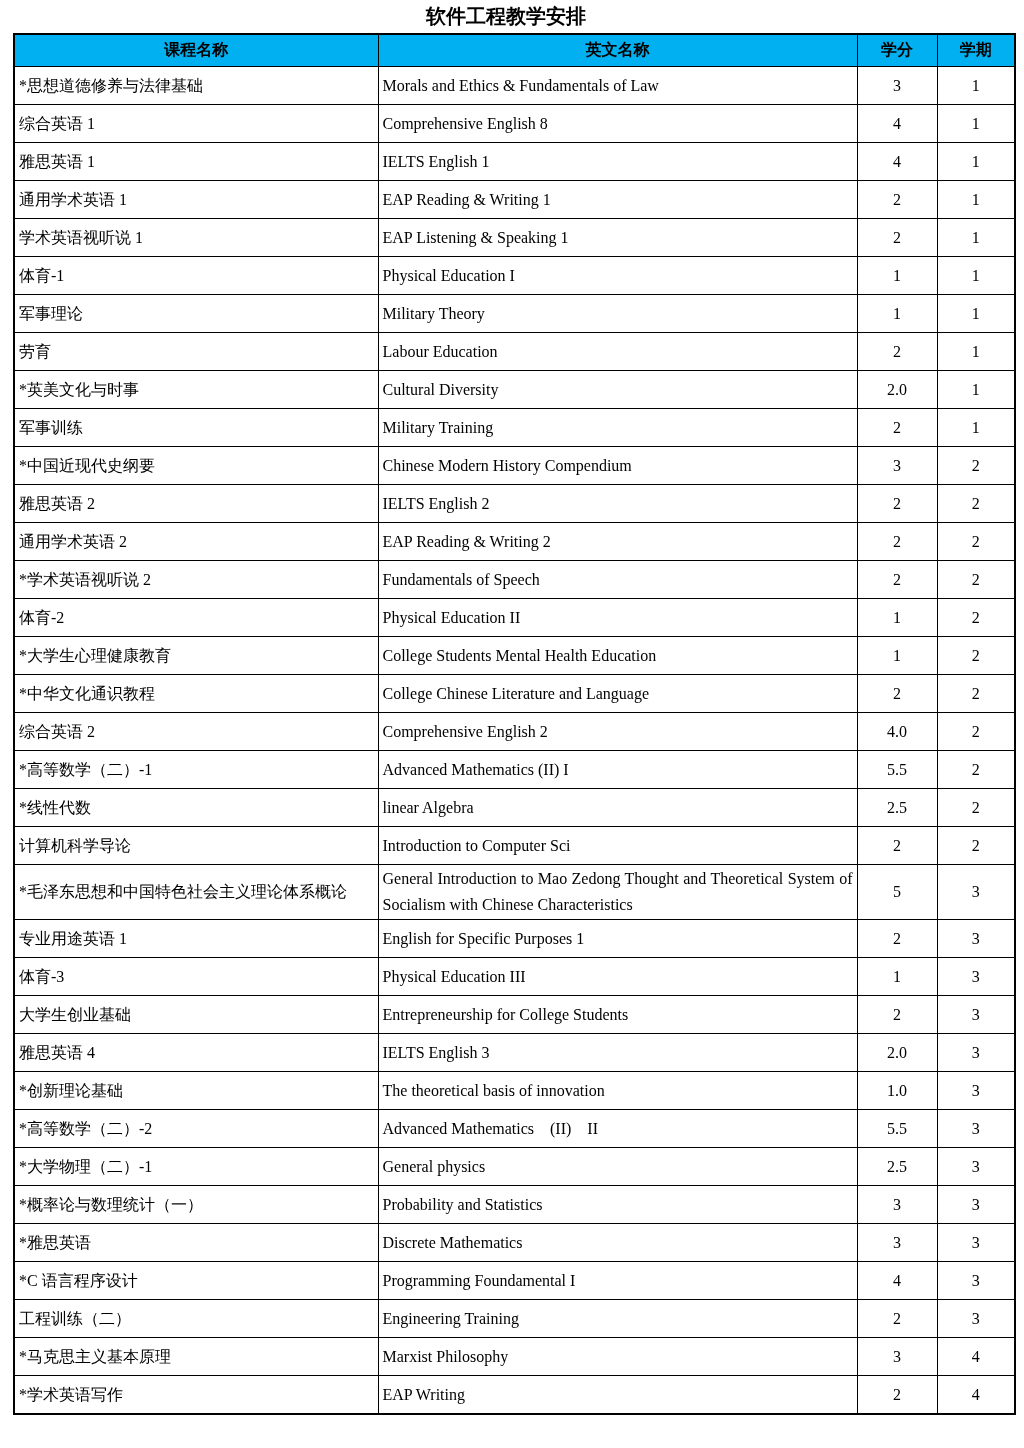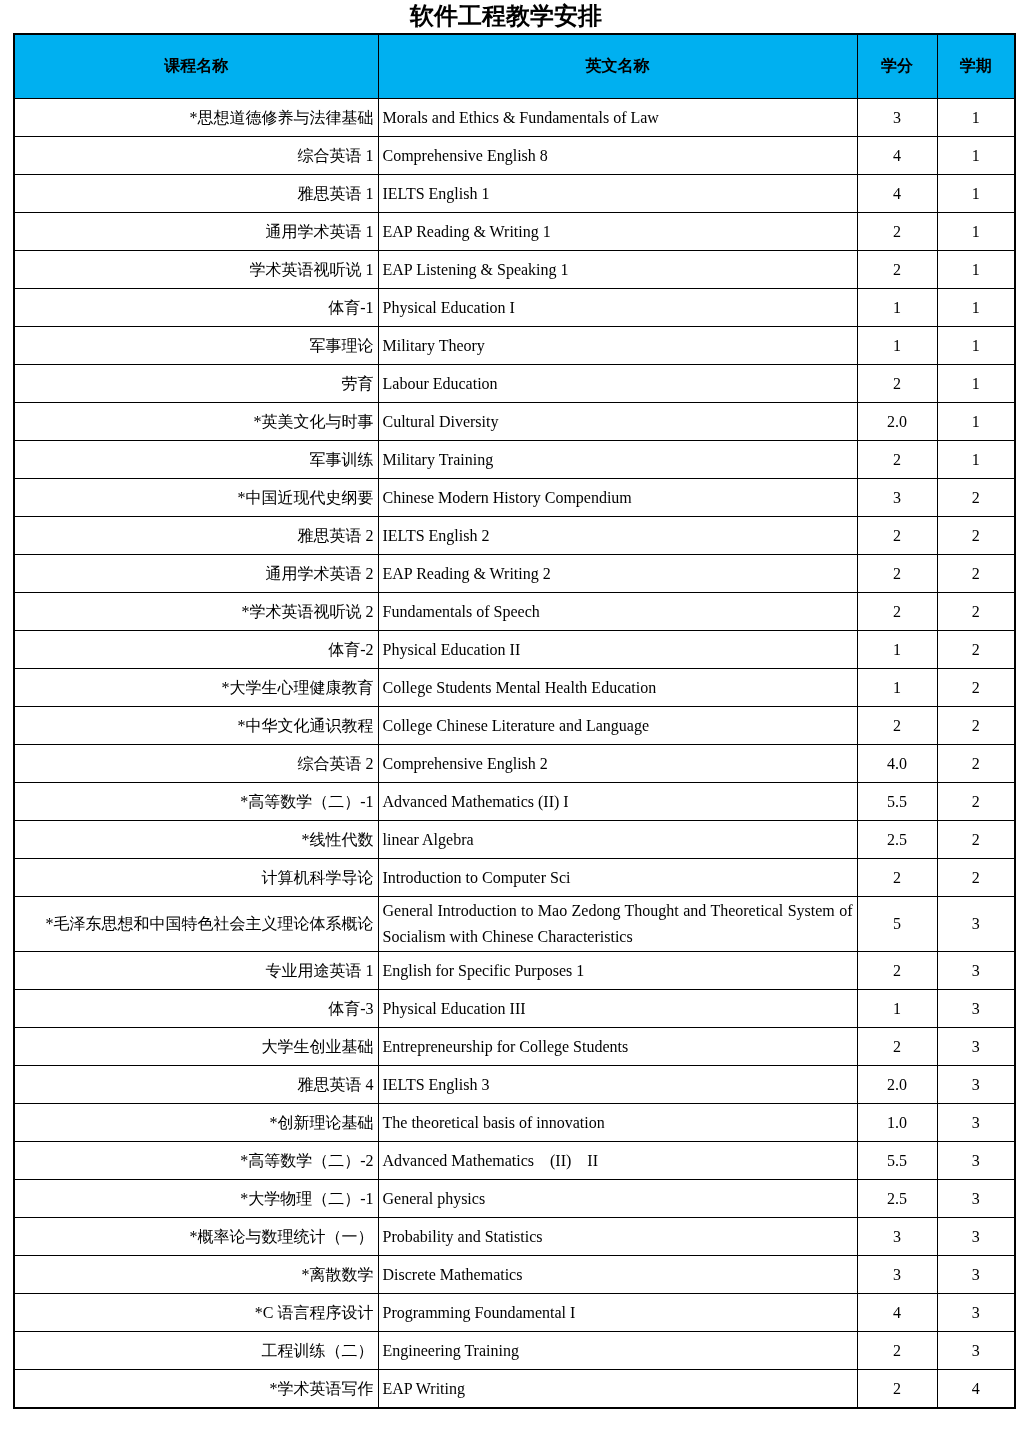--- a/index.html
+++ b/index.html
@@ -6,21 +6,21 @@
   body{
     width:1024px;height:1448px;
     background:#ffffff;color:#000;
     font-family:"Liberation Serif","DejaVu Serif",serif;
     overflow:hidden;
   }
   .title{
     text-align:center;
     font-family:"DejaVu Sans","Liberation Sans",sans-serif;
     font-weight:bold;
-    font-size:24px;
+    font-size:20px;
     line-height:24px;
     padding:4px 12px 5px 0;
   }
   table.course-table{
     border-collapse:collapse;
     table-layout:fixed;
     width:1001px;
     margin-left:13px;
     border:2px solid #000;
   }
@@ -29,29 +29,29 @@
     overflow:hidden;
     vertical-align:middle;
   }
   th{
     background:var(--header-bg,#00b0f0);
     font-family:"DejaVu Sans","Liberation Sans",sans-serif;
     font-weight:bold;
     font-size:16px;
     height:31px;
     text-align:center;
-    padding:16px;
+    padding:0;
   }
   td{
     font-size:16px;
     height:35px;
     line-height:26px;
     padding:1px 4px;
   }
-  td.course{text-align:right;}
+  td.course{text-align:left;}
   td.english{text-align:justify;}
   td.num{text-align:center;padding:1px 0;}
 </style>
 </head>
 <body>
 
 <div class="page">
   <div class="title">软件工程教学安排</div>
 
   <table class="course-table">
@@ -244,36 +244,42 @@
           <td class="num">2.5</td>
           <td class="num">3</td>
         </tr>
         <tr>
           <td class="course">*概率论与数理统计（一）</td>
           <td class="english">Probability and Statistics</td>
           <td class="num">3</td>
           <td class="num">3</td>
         </tr>
         <tr>
-          <td class="course">*离散数学</td>
+          <td class="course">*雅思英语</td>
           <td class="english">Discrete Mathematics</td>
           <td class="num">3</td>
           <td class="num">3</td>
         </tr>
         <tr>
           <td class="course">*C 语言程序设计</td>
           <td class="english">Programming Foundamental I</td>
           <td class="num">4</td>
           <td class="num">3</td>
         </tr>
         <tr>
           <td class="course">工程训练（二）</td>
           <td class="english">Engineering Training</td>
           <td class="num">2</td>
           <td class="num">3</td>
+        </tr>
+        <tr>
+          <td class="course">*马克思主义基本原理</td>
+          <td class="english">Marxist Philosophy</td>
+          <td class="num">3</td>
+          <td class="num">4</td>
         </tr>
         <tr>
           <td class="course">*学术英语写作</td>
           <td class="english">EAP Writing</td>
           <td class="num">2</td>
           <td class="num">4</td>
         </tr>
       </tbody>
   </table>
 </div>

